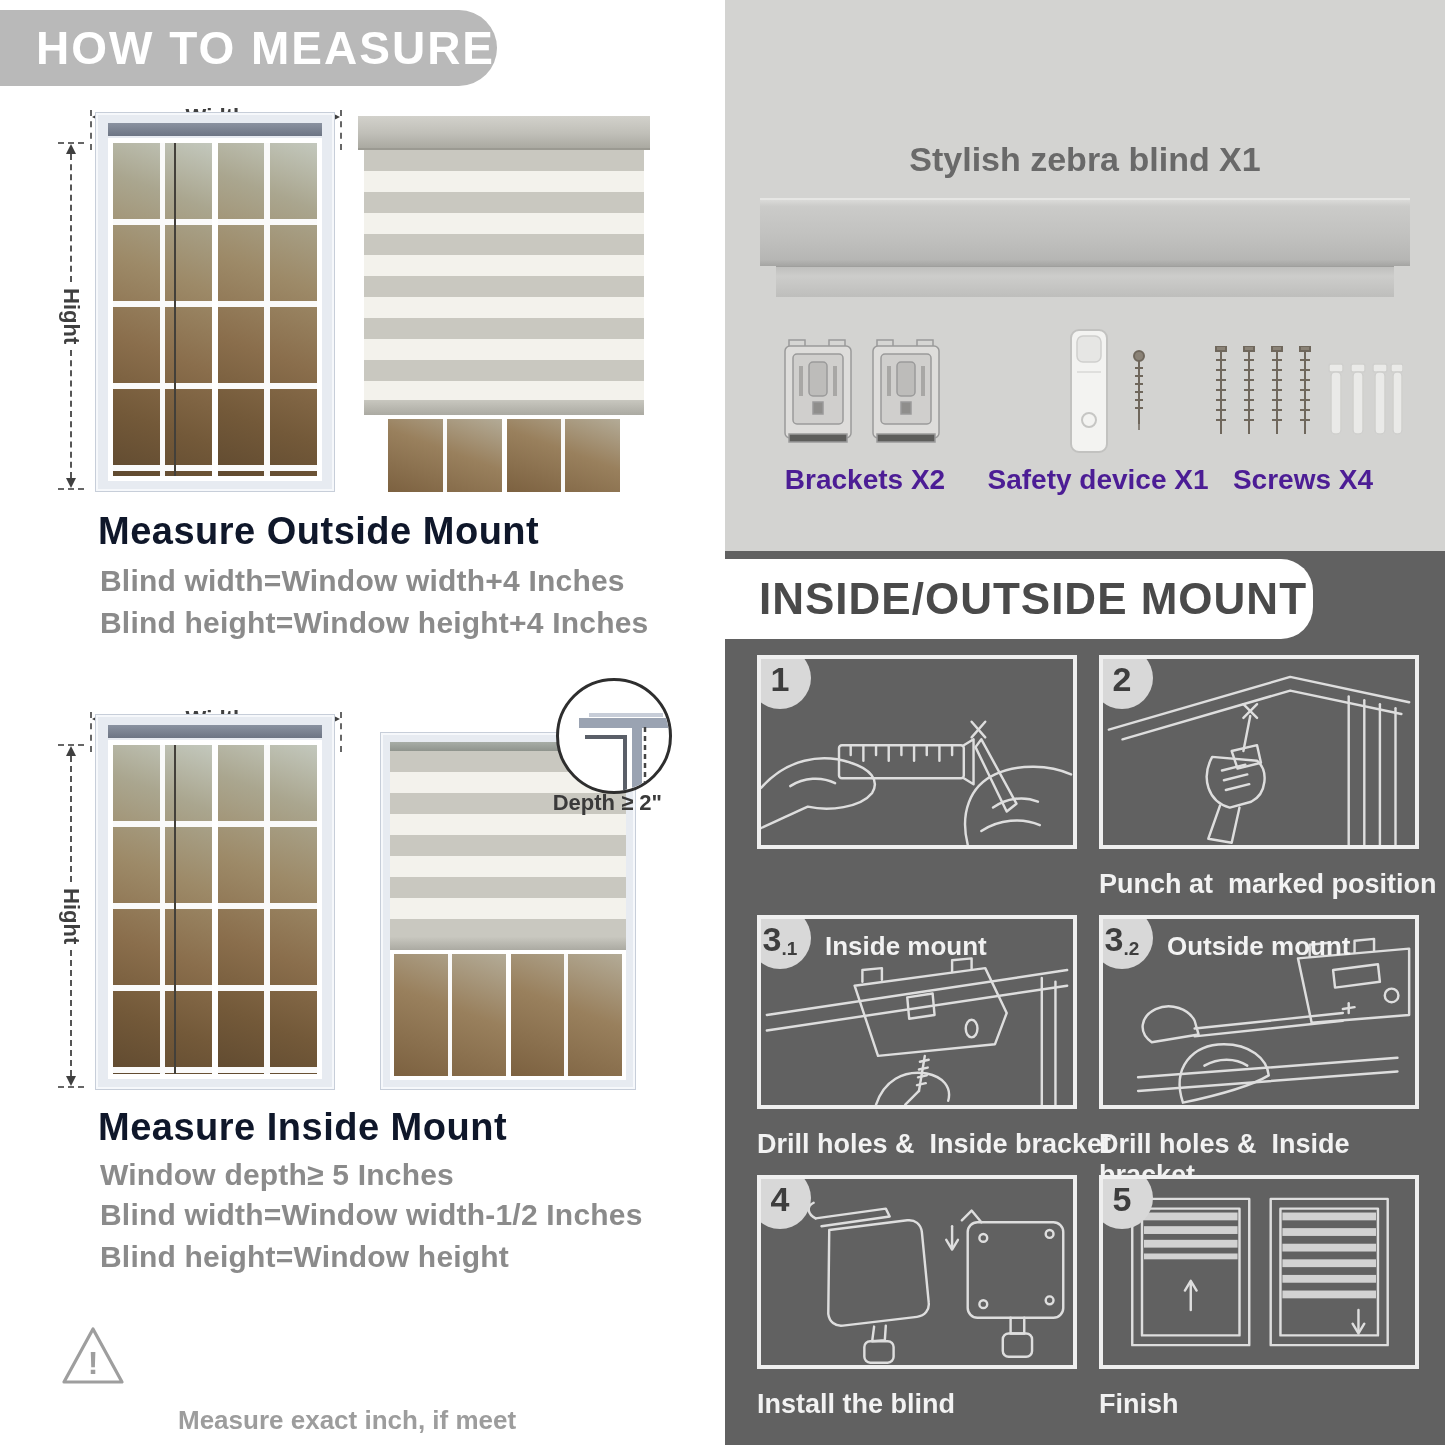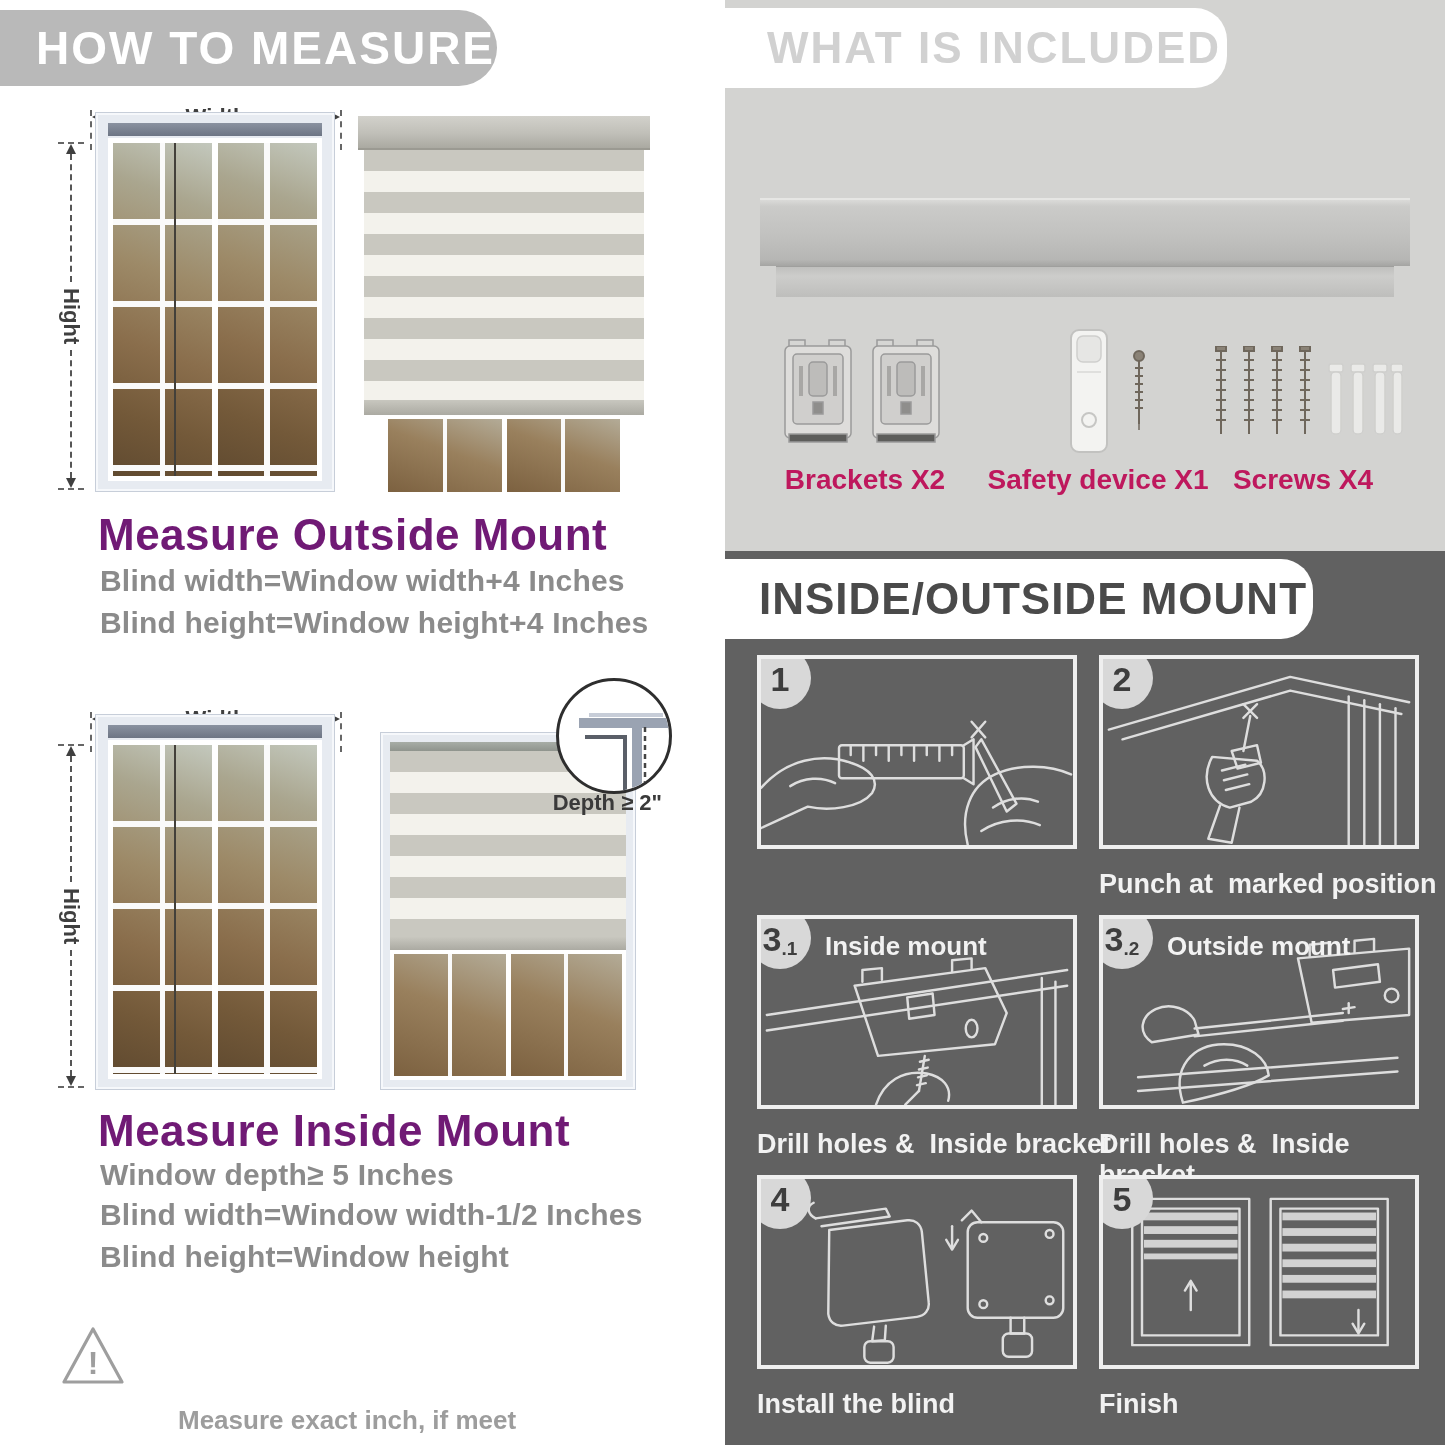--- a/index.html
+++ b/index.html
@@ -52,35 +52,35 @@
   .bottomrail{background:linear-gradient(180deg,#c8c7bf,#abaaa2);}
   .peekwin{background:#ffffff;padding:4px;display:flex;gap:5px;}
   .peekpane{flex:1;background-image:
       linear-gradient(90deg,transparent 0 calc(50% - 2px),#fafafa calc(50% - 2px) calc(50% + 2px),transparent calc(50% + 2px)),
       linear-gradient(200deg,#b3ab97 0%,#99805d 45%,#7c6140 100%);}
   .blind2frame{background:#e7ebf1;border:1px solid #c7ced9;box-sizing:border-box;padding:9px;
     display:flex;flex-direction:column;box-shadow:inset 0 0 0 2px #f6f8fb;}
 
   .callout{border-radius:50%;border:3px solid #2e2e2e;background:#ffffff;overflow:hidden;}
 
-  .mtitle{font-size:44px;font-weight:bold;color:#701a75;letter-spacing:.5px;text-align:right;}
+  .mtitle{font-size:38px;font-weight:bold;color:#0f172a;letter-spacing:.5px;text-align:right;}
   .mline{font-size:30px;font-weight:bold;color:#8b8b8b;letter-spacing:.2px;}
   .warntext{font-size:26px;font-weight:600;color:#9d9d9d;line-height:36px;white-space:pre-wrap;}
 
   
   .included{left:725px;top:0;width:720px;height:551px;background:#d3d3d1;}
   .rheader{left:0;top:8px;width:502px;height:80px;background:#ffffff;border-radius:0 32px 32px 0;
     color:#d1d1d1;font-size:44px;font-weight:bold;line-height:80px;padding-left:42px;
     letter-spacing:2px;box-sizing:border-box;}
   .blindlbl{left:0;top:140px;width:100%;text-align:center;font-size:34px;font-weight:bold;color:#696969;}
   .rail-main{left:35px;top:198px;width:650px;height:66px;border-top:2px solid #e6e6e4;
     background:linear-gradient(180deg,#dadad8 0%,#cbcbc9 10%,#c1c1bf 55%,#b6b6b4 90%,#a5a5a3 100%);}
   .rail-step{left:51px;top:266px;width:618px;height:30px;
     background:linear-gradient(180deg,#bfbfbd 0%,#cdcdcb 30%,#bebebc 100%);border-top:1px solid #9f9f9d;}
-  .itemlbl{top:464px;text-align:center;font-size:28px;font-weight:bold;color:#be185d;}
+  .itemlbl{top:464px;text-align:center;font-size:28px;font-weight:bold;color:#4c1d95;}
 
   .mount{left:725px;top:551px;width:720px;height:894px;background:#616161;}
   .mheader{left:0;top:8px;width:588px;height:80px;background:#ffffff;border-radius:0 32px 32px 0;
     color:#4a4a4a;font-size:44px;font-weight:bold;line-height:80px;padding-left:34px;
     letter-spacing:1px;box-sizing:border-box;}
   .panel{position:absolute;width:320px;height:194px;border:4px solid #efefef;box-sizing:border-box;
     overflow:hidden;background:#616161;}
   .panel svg.art{position:absolute;left:0;top:0;width:100%;height:100%;}
   .badge{position:absolute;left:-12px;top:-12px;width:62px;height:62px;border-radius:50%;
     background:#d8d8d8;display:flex;align-items:center;justify-content:center;
@@ -197,21 +197,21 @@
     <text x="35" y="52" text-anchor="middle" font-size="32" font-weight="bold" fill="#9e9e9e" font-family="Liberation Sans, sans-serif">!</text>
   </svg>
 </div>
 <div class="abs warntext" style="left:178px;top:1330px;width:470px;">
   <div>Measure exact inch, if meet measurement less</div>
   
   
 </div>
 
 <div class="abs included">
-  <div class="abs rheader">WHAT IS INCLUDED</div>
+  <div class="abs blindlbl">Stylish zebra blind X1</div>
 
   <div class="abs rail-main"></div>
   <div class="abs rail-step"></div>
 
   <div class="abs" style="left:58px;top:338px;">
     <svg width="160" height="112" viewBox="0 0 160 112">
       <g stroke="#9a9a9a" stroke-width="1.5">
         <rect x="6" y="2" width="16" height="10" fill="#d6d6d4"></rect>
           <rect x="46" y="2" width="16" height="10" fill="#d6d6d4"></rect>
         <rect x="2" y="8" width="66" height="92" rx="5" fill="#dedddb"></rect>

